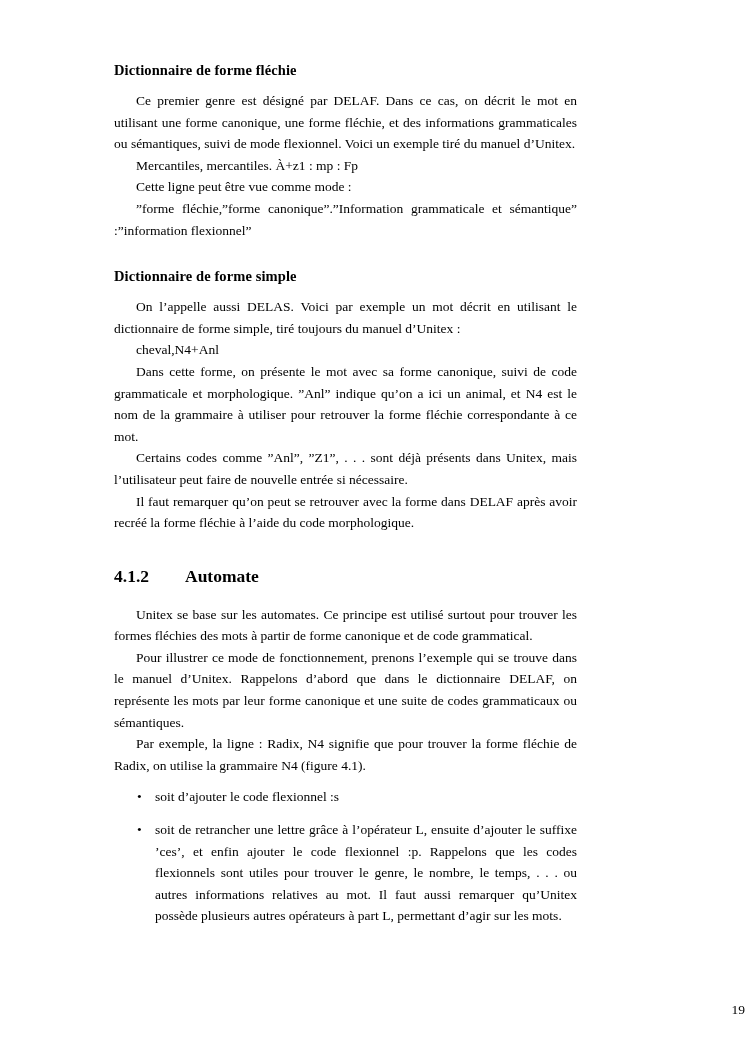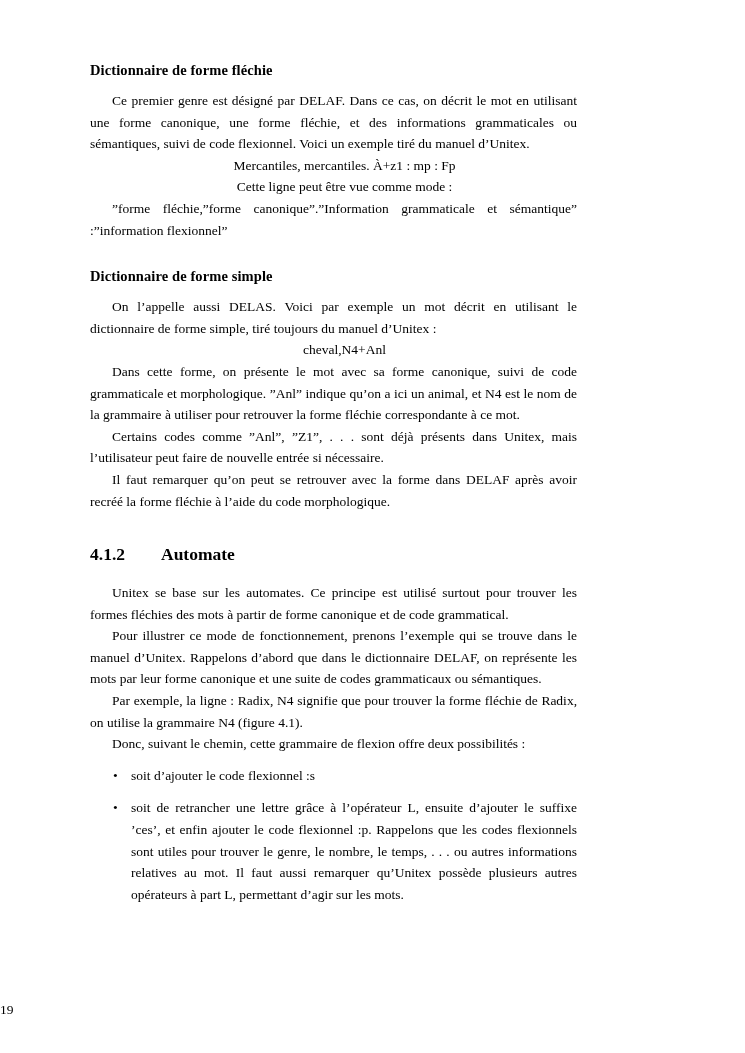--- a/index.html
+++ b/index.html
@@ -12,39 +12,39 @@
     font-family: "Liberation Serif", "DejaVu Serif", serif;
     color: #000000;
     position: relative;
     overflow: hidden;
   }
   .page {
     position: absolute;
     top: 0; left: 0;
     width: 666px;
     height: 1053px;
-    padding: 62px 89px 0 90px;
+    padding: 62px 89px 0 114px;
   }
   .subheading {
     font-size: 14.5px;
     font-weight: bold;
     letter-spacing: 0.1px;
     margin-bottom: 11px;
   }
   .subheading.spaced {
     margin-top: 27px;
   }
   .para {
     font-size: 13.5px;
     line-height: 21.6px;
     text-align: justify;
     text-indent: 22px;
   }
   .para.code-line {
-    text-align: center;
+    text-align: left;
   }
   .section-heading {
     margin-top: 32px;
     margin-bottom: 17px;
     font-size: 17.5px;
     font-weight: bold;
   }
   .section-heading .sec-num {
     margin-right: 36px;
   }
@@ -62,49 +62,48 @@
   .bullet-item .bullet {
     position: absolute;
     left: 23px;
     top: 0;
   }
   .page-number {
     position: absolute;
     top: 1002px;
     left: 0;
     width: 745px;
-    text-align: left;
+    text-align: right;
     font-size: 13.5px;
   }
 </style>
 </head>
 <body>
 
 <div class="page">
 
   <div class="subheading">Dictionnaire de forme fléchie</div>
-  <p class="para">Ce premier genre est désigné par DELAF. Dans ce cas, on décrit le mot en utilisant une forme canonique, une forme fléchie, et des informations grammaticales ou sémantiques, suivi de code flexionnel. Voici un exemple tiré du manuel d’Unitex.</p>
+  <p class="para">Ce premier genre est désigné par DELAF. Dans ce cas, on décrit le mot en utilisant une forme canonique, une forme fléchie, et des informations grammaticales ou sémantiques, suivi de mode flexionnel. Voici un exemple tiré du manuel d’Unitex.</p>
   <p class="para code-line">Mercantiles, mercantiles. À+z1 : mp : Fp</p>
   <p class="para code-line">Cette ligne peut être vue comme mode :</p>
   <p class="para">”forme fléchie,”forme canonique”.”Information grammaticale et sémantique” :”information flexionnel”</p>
 
   <div class="subheading spaced">Dictionnaire de forme simple</div>
   <p class="para">On l’appelle aussi DELAS. Voici par exemple un mot décrit en utilisant le dictionnaire de forme simple, tiré toujours du manuel d’Unitex :</p>
   <p class="para code-line">cheval,N4+Anl</p>
   <p class="para">Dans cette forme, on présente le mot avec sa forme canonique, suivi de code grammaticale et morphologique. ”Anl” indique qu’on a ici un animal, et N4 est le nom de la grammaire à utiliser pour retrouver la forme fléchie correspondante à ce mot.</p>
   <p class="para">Certains codes comme ”Anl”, ”Z1”, . . . sont déjà présents dans Unitex, mais l’utilisateur peut faire de nouvelle entrée si nécessaire.</p>
   <p class="para">Il faut remarquer qu’on peut se retrouver avec la forme dans DELAF après avoir recréé la forme fléchie à l’aide du code morphologique.</p>
 
   <div class="section-heading">
     <span class="sec-num">4.1.2</span><span>Automate</span>
   </div>
   <p class="para">Unitex se base sur les automates. Ce principe est utilisé surtout pour trouver les formes fléchies des mots à partir de forme canonique et de code grammatical.</p>
   <p class="para">Pour illustrer ce mode de fonctionnement, prenons l’exemple qui se trouve dans le manuel d’Unitex. Rappelons d’abord que dans le dictionnaire DELAF, on représente les mots par leur forme canonique et une suite de codes grammaticaux ou sémantiques.</p>
   <p class="para">Par exemple, la ligne : Radix, N4 signifie que pour trouver la forme fléchie de Radix, on utilise la grammaire N4 (figure 4.1).</p>
-  <p class="para">Donc, suivant le chemin, cette grammaire de flexion offre deux possibilités :</p>
 
   <div class="bullet-list">
     <div class="bullet-item">
       <span class="bullet">•</span>
       <span>soit d’ajouter le code flexionnel :s</span>
     </div>
     <div class="bullet-item">
       <span class="bullet">•</span>
       <span>soit de retrancher une lettre grâce à l’opérateur L, ensuite d’ajouter le suffixe ’ces’, et enfin ajouter le code flexionnel :p. Rappelons que les codes flexionnels sont utiles pour trouver le genre, le nombre, le temps, . . . ou autres informations relatives au mot. Il faut aussi remarquer qu’Unitex possède plusieurs autres opérateurs à part L, permettant d’agir sur les mots.</span>
     </div>

